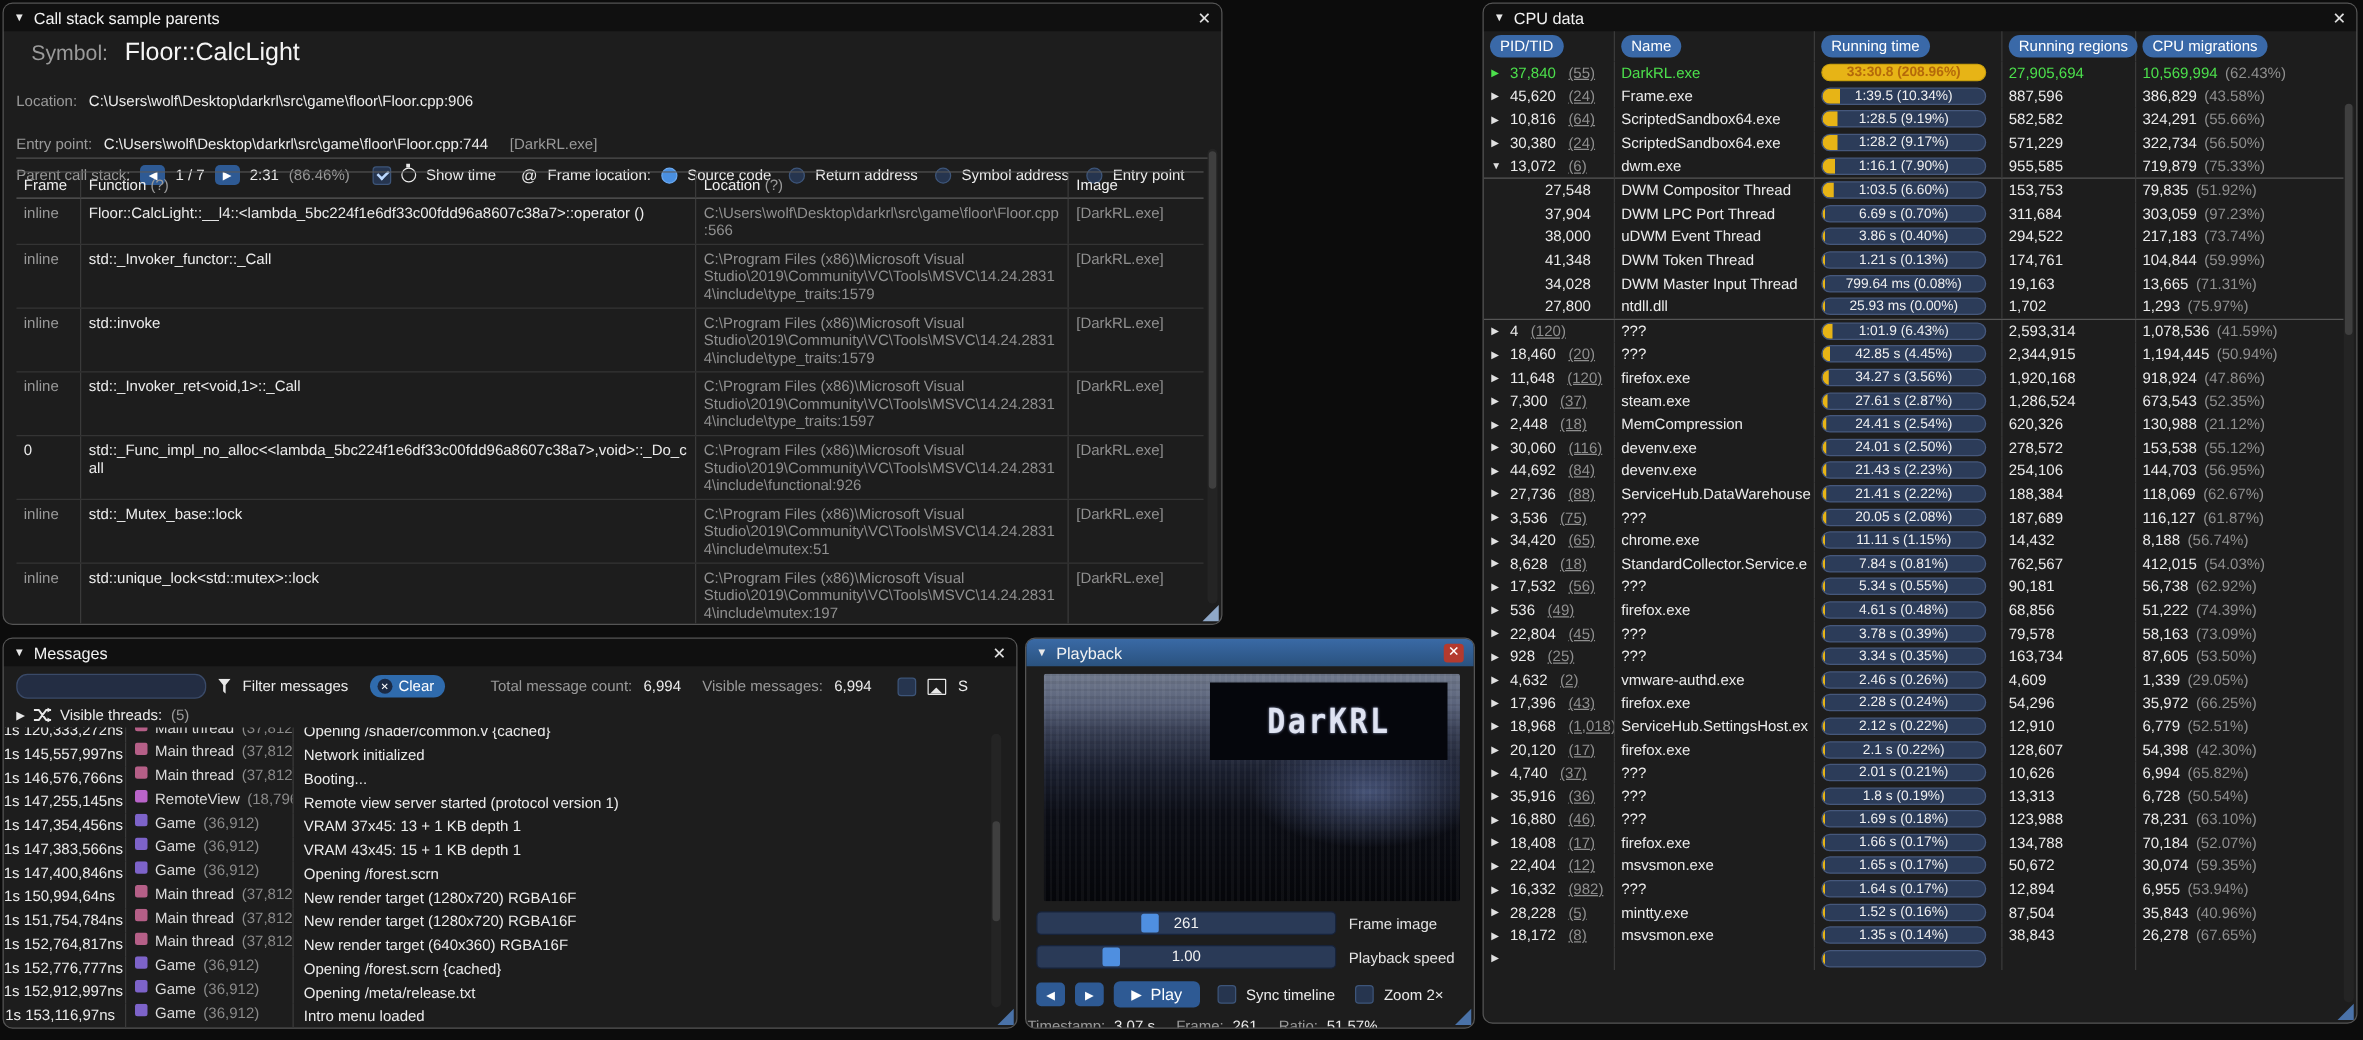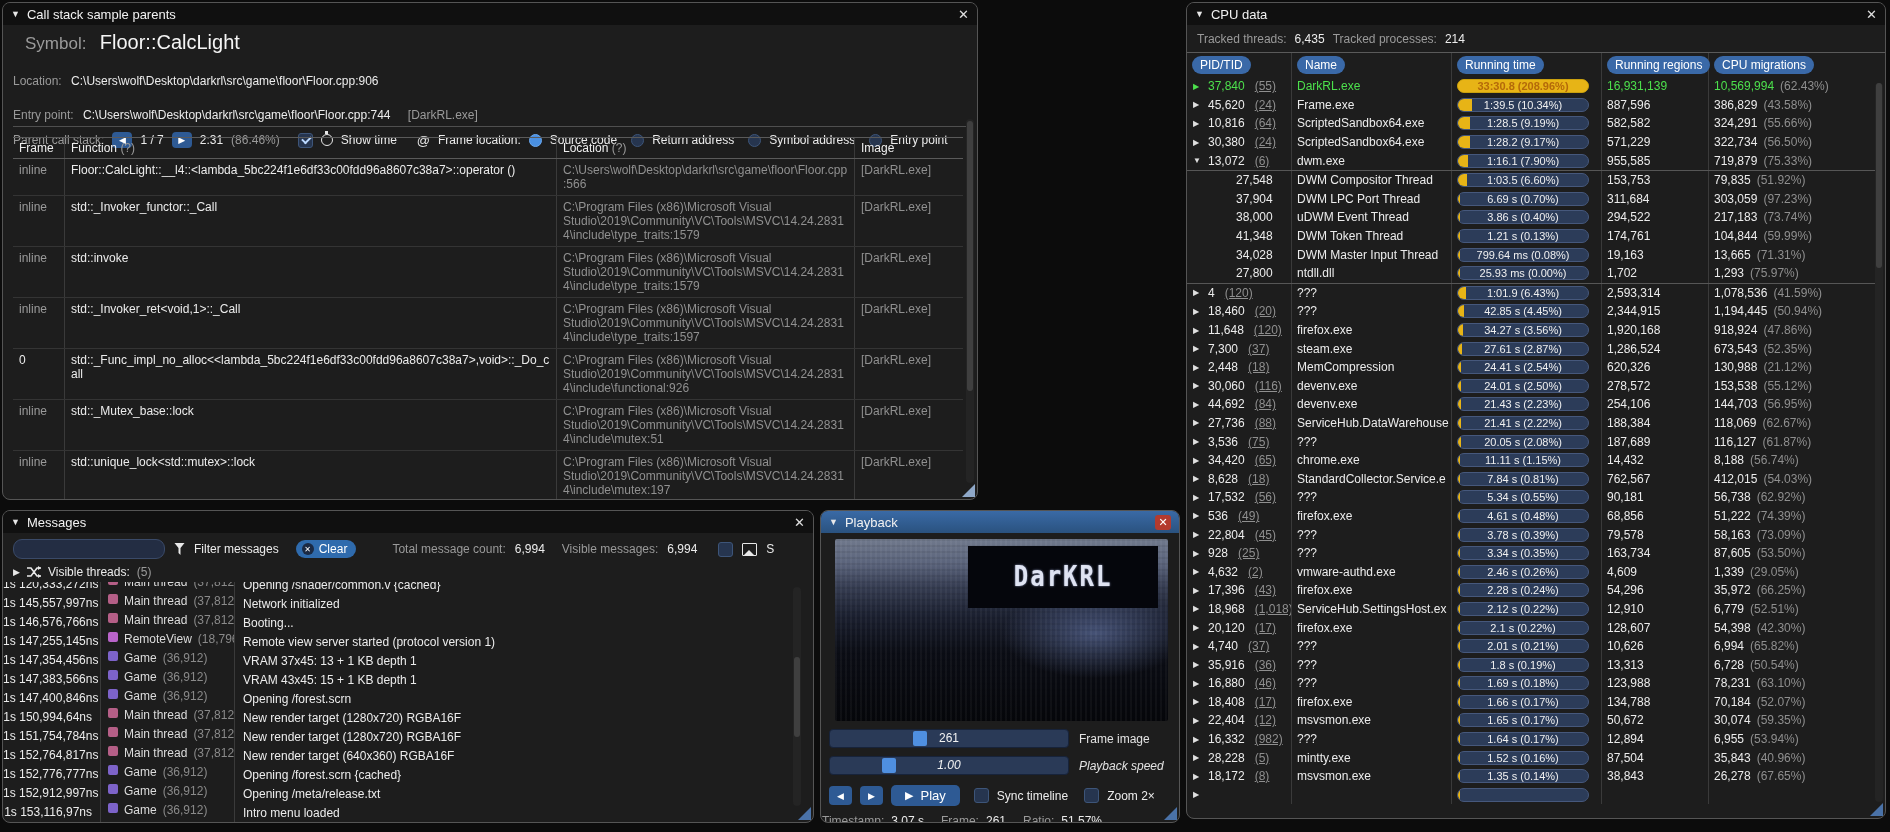--- a/index.html
+++ b/index.html
@@ -417,21 +417,21 @@
         <span>DarKRL</span>
       </div>
     </div>
     <div class="slider-row" style="top:196px;">
       <div class="slider">
         <span class="grab" style="left:35%;"></span>
         <span class="val">261</span>
       </div>
       <span class="slider-label">Frame image</span>
     </div>
-    <div class="slider-row" style="top:223px;font-style:italic;">
+    <div class="slider-row" style="top:223px;">
       <div class="slider">
         <span class="grab" style="left:22%;"></span>
         <span class="val">1.00</span>
       </div>
       <span class="slider-label">Playback speed</span>
     </div>
     <div class="pb-buttons">
       <span class="sqbtn">◀</span>
       <span class="sqbtn">▶</span>
       <span class="playbtn">
@@ -454,26 +454,20 @@
   </div>
   <div class="grip"></div>
 </div>
 
 <div class="panel" id="cpu">
   <div class="titlebar">
     <span class="caret">▼</span>
     <span class="title">CPU data</span>
     <span class="close">✕</span>
   </div>
-  <div class="cpu-stats">
-    <span class="graytxt">Tracked threads:</span>
-    <span class="whitetxt">6,435</span>
-    <span class="graytxt">Tracked processes:</span>
-    <span class="whitetxt">214</span>
-  </div>
   <div class="cpu-head">
     <div>
         <span class="hdr-pill">PID/TID</span>
       </div>
     <div>
         <span class="hdr-pill">Name</span>
       </div>
     <div>
         <span class="hdr-pill">Running time</span>
       </div>
@@ -491,21 +485,21 @@
       <span class="c-pidv">37,840</span>
       <span class="c-cnt">(55)</span>
     </div>
     <div class="c-name">DarkRL.exe</div>
     <div>
       <span class="pill full">
         <span class="fillbar" style="width: 132px;"></span>
         <span class="ptext">33:30.8 (208.96%)</span>
       </span>
     </div>
-    <div class="c-reg">16,931,139</div>
+    <div class="c-reg">27,905,694</div>
     <div class="c-mig">
       <span class="c-migv">10,569,994</span>
       <span class="c-migp">(62.43%)</span>
     </div>
   </div>
       <div class="cpu-row">
     <div class="c-pid">
       <span class="arr">▶</span>
       <span class="c-pidv">45,620</span>
       <span class="c-cnt">(24)</span>

